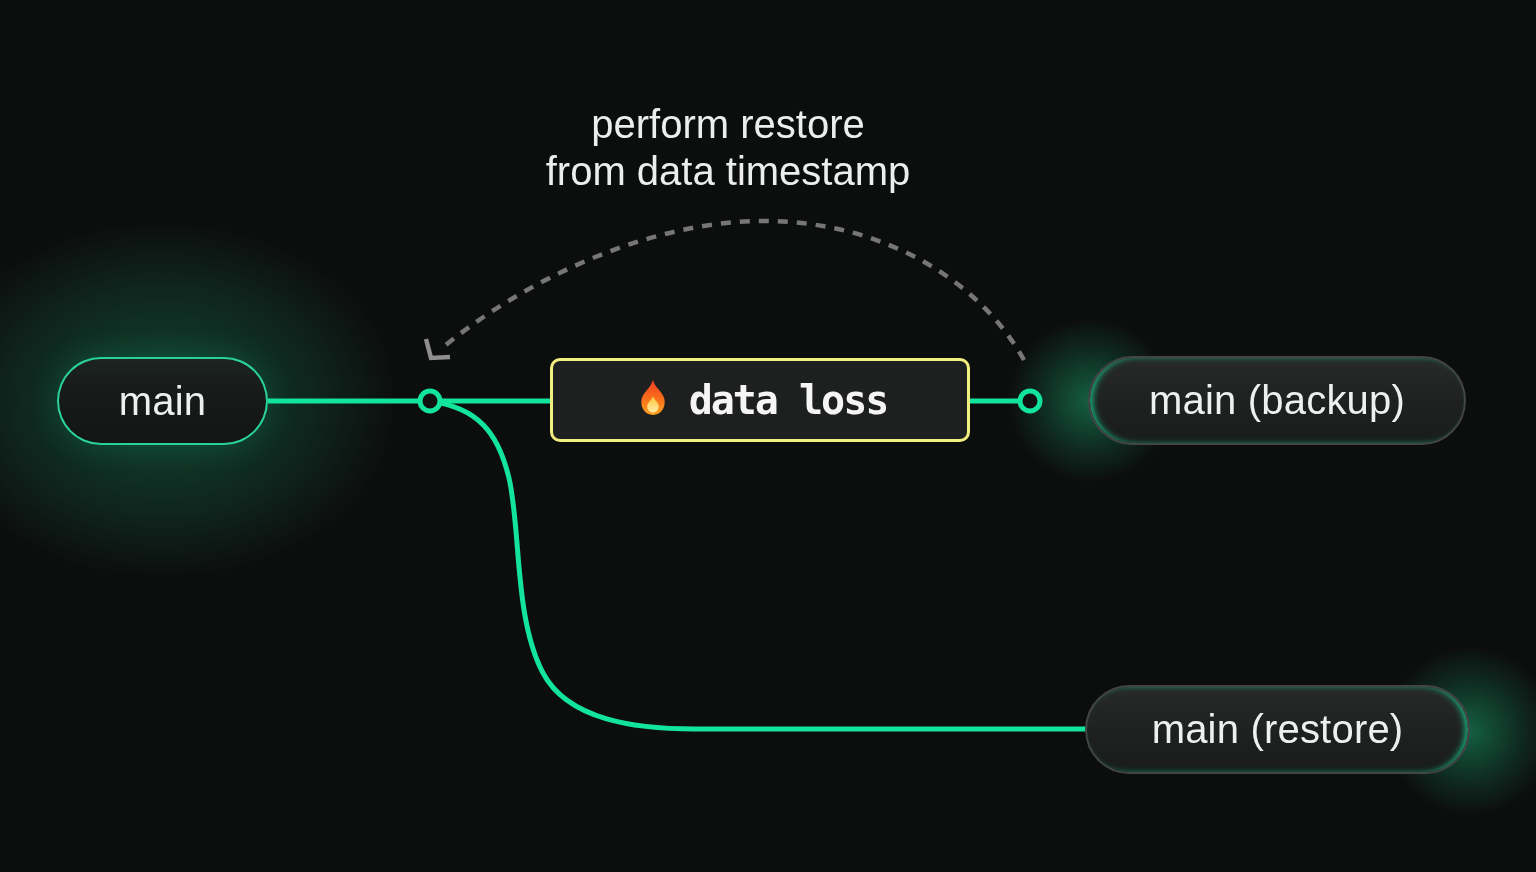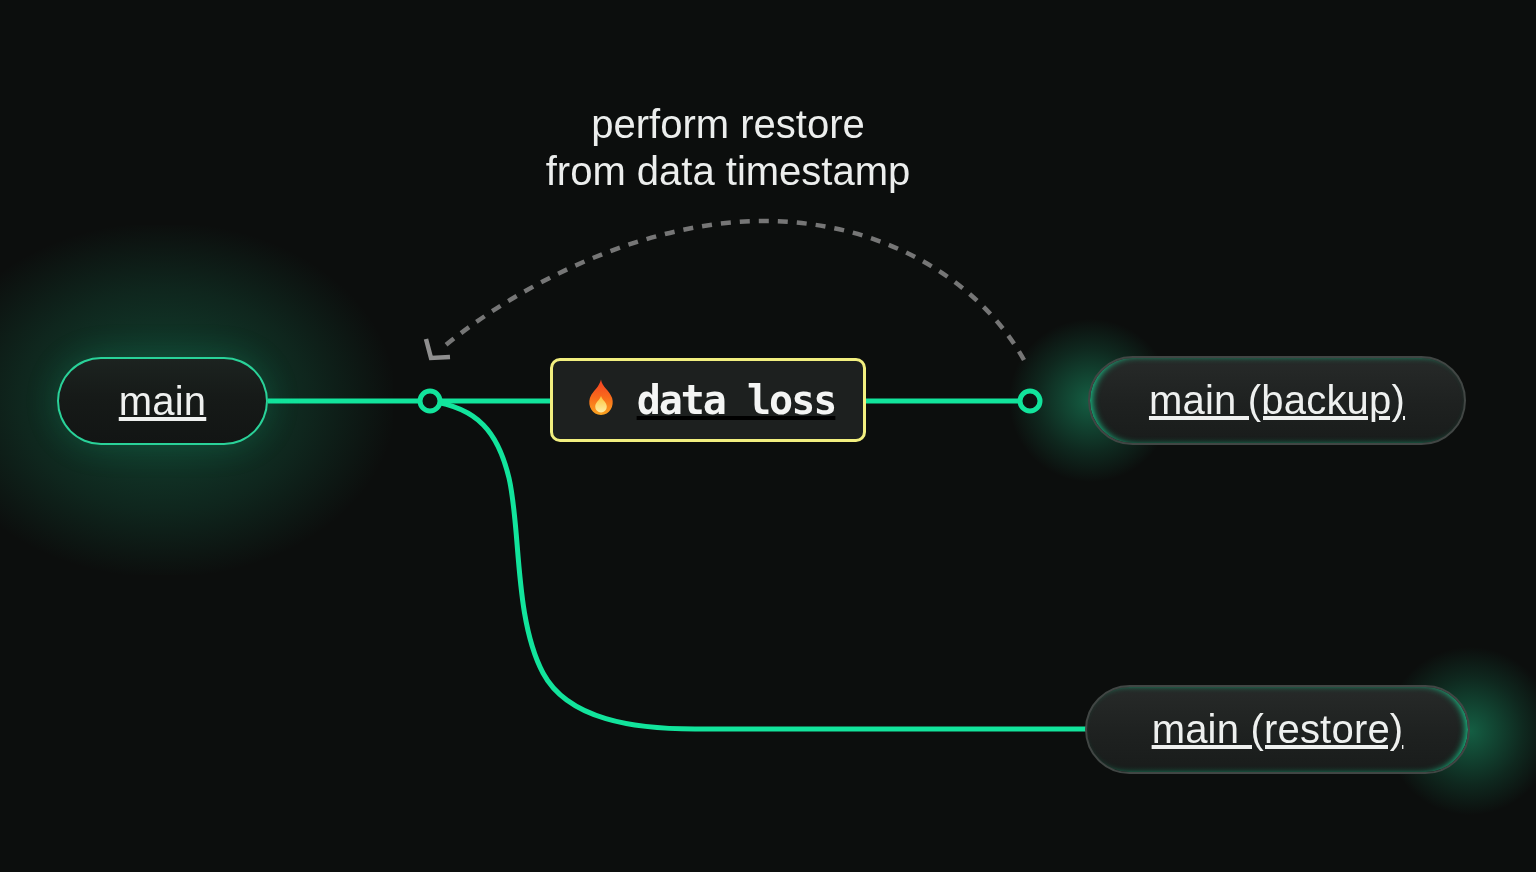--- a/index.html
+++ b/index.html
@@ -42,21 +42,21 @@
   
   svg.wires{position:absolute;inset:0;z-index:1;}
   .green-stroke{stroke:var(--branch-green);stroke-width:5;fill:none;}
   .dash-stroke{stroke:var(--dashed-arrow-gray);stroke-width:4.5;fill:none;
                stroke-dasharray:10 9;}
   .arrow-stroke{stroke:var(--arrowhead-gray);stroke-width:4.5;fill:none;
                 stroke-linejoin:miter;}
   .dot{fill:#0e1110;stroke:var(--branch-green);stroke-width:5;}
 
   
-  .node{position:absolute;z-index:2;display:flex;align-items:center;justify-content:center;text-decoration:underline;}
+  .node{position:absolute;z-index:2;display:flex;align-items:center;justify-content:center;}
   .pill{
     border-radius:46px;
     font-size:40px;color:var(--text-light);
     letter-spacing:.2px;
   }
   .pill-main{
     left:57px;top:357px;width:211px;height:88px;
     background:linear-gradient(180deg,#1c2320 0%,#161a18 45%,#121514 100%);
     border:2px solid rgba(43,220,160,.95);
     box-shadow:0 0 34px rgba(18,210,145,.18);
@@ -67,21 +67,21 @@
   }
   .pill-backup{
     left:1088px;top:356px;width:378px;height:89px;
     box-shadow:inset 4px 0 7px -2px rgba(24,230,160,.85);
   }
   .pill-restored{
     left:1085px;top:685px;width:385px;height:89px;
     box-shadow:inset -4px 0 7px -2px rgba(24,230,160,.85);
   }
   .event-box{
-    left:550px;top:358px;width:316px;height:84px;
+    left:550px;top:358px;width:420px;height:84px;
     background:var(--node-fill);
     border:3px solid var(--event-border-yellow);
     border-radius:10px;
     gap:16px;
   }
   .event-label{
     font-family:"DejaVu Sans Mono", monospace;
     font-weight:bold;font-size:40px;letter-spacing:-2px;
     color:#f4f5f4;white-space:nowrap;
   }

